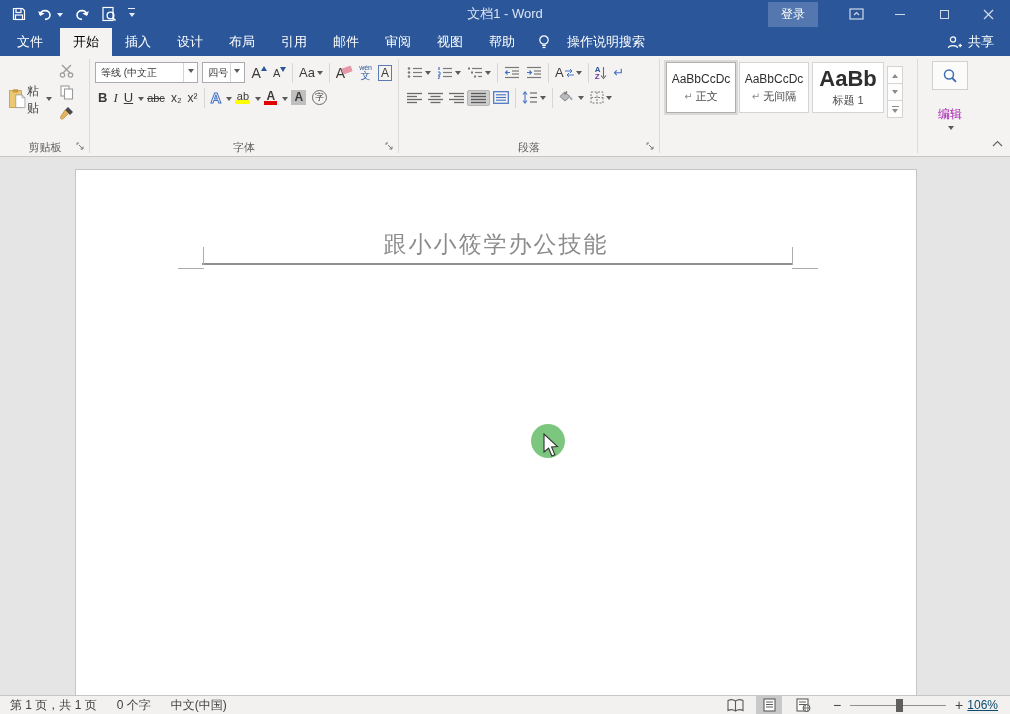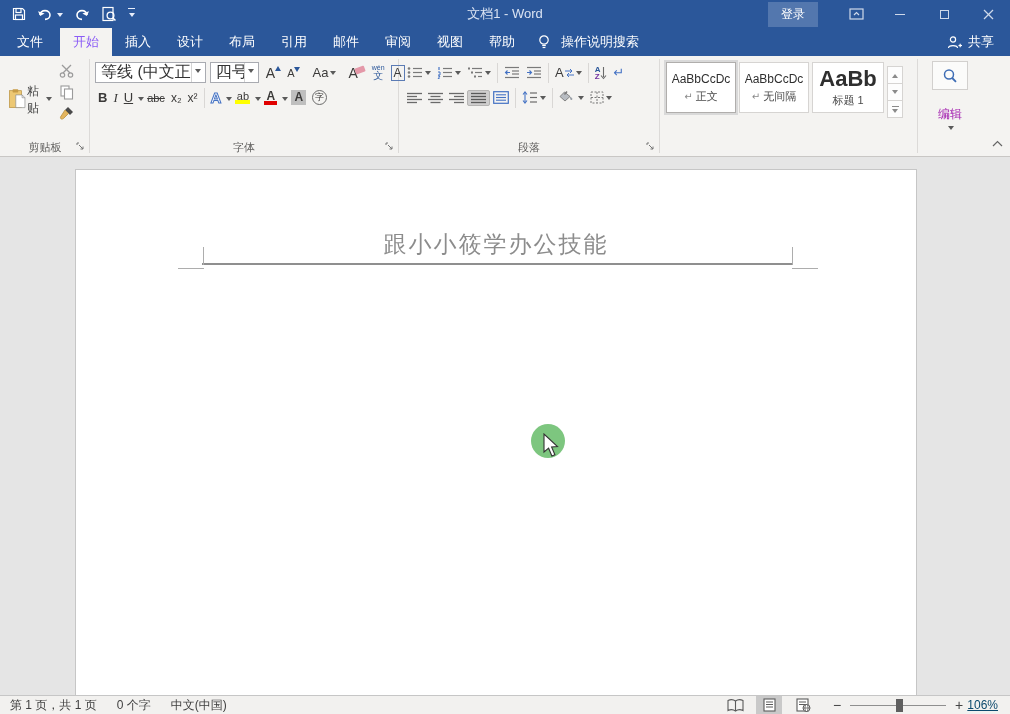--- a/index.html
+++ b/index.html
@@ -14,22 +14,22 @@
   .tb-right { margin-left:auto; display:flex; align-items:center; height:100%; }
   .signin { background:#5377ae; color:#fff; font-size:12px; padding:4px 13px; margin-right:16px; }
   .winbtn { width:44px; height:28px; display:flex; align-items:center; justify-content:center; }
   .min-glyph { width:10px; height:1px; background:#cfd9ea; display:block; }
   .max-glyph { width:9px; height:9px; border:1px solid #cfd9ea; display:block; }
 
   
   .tabrow { position:absolute; left:0; top:28px; width:1010px; height:28px; background:#2b579a; display:flex; align-items:stretch; color:#fff; font-size:13px; }
   .tab { padding:0 13px; display:flex; align-items:center; }
   .tab.file { padding:0 17px; }
-  .tab.active { background:#f4f3f1; color:#8b5cf6; }
-  .tellme { display:flex; align-items:center; gap:11px; padding:0 10px; }
+  .tab.active { background:#f4f3f1; color:#000000; }
+  .tellme { display:flex; align-items:center; gap:17px; padding:0 10px; }
   .share { margin-left:auto; display:flex; align-items:center; gap:6px; padding:0 16px; }
 
   
   .ribbon { position:absolute; left:0; top:56px; width:1010px; height:101px; background:#f4f3f1; border-bottom:1px solid #c9c7c5; display:flex; padding:1px 2px 0 2px; }
   .rgroup { display:flex; flex-direction:column; position:relative; }
   .rg-body { flex:1; }
   .rg-foot { height:18px; display:flex; align-items:center; justify-content:center; font-size:11px; color:#605f5e; position:relative; }
   .launcher { position:absolute; right:3px; bottom:3px; cursor:default; }
   .gsep { width:1px; background:#dcdad8; margin:2px 1px 3px 1px; }
   .btn { display:inline-flex; align-items:center; justify-content:center; padding:1px 3px; border-radius:2px; color:#3b3a39; font-size:13px; cursor:default; }
@@ -40,21 +40,21 @@
   
   .clip-body { display:flex; padding:3px 4px 0 6px; }
   .paste-btn { display:flex; flex-direction:row; align-items:center; width:44px; }
   .paste-btn .lbl { font-size:12px; color:#444; margin-top:2px; }
   .clip-col { display:flex; flex-direction:column; gap:3px; margin-left:4px; padding-top:2px; }
   .clip-col .btn { height:18px; }
 
   
   .font-body, .para-body { display:flex; flex-direction:column; padding:3px 2px 0 4px; }
   .frow { display:flex; align-items:center; height:25px; }
-  .combo { display:flex; align-items:center; background:#fff; border:1px solid #a9abb1; height:21px; font-size:16px; color:#333; padding-left:5px; }
+  .combo { display:flex; align-items:center; background:#fff; border:1px solid #a9abb1; height:21px; font-size:10px; color:#333; padding-left:5px; }
   .combo .ctext { overflow:hidden; white-space:nowrap; flex:1; }
   .combo .cdrop { width:14px; align-self:stretch; display:flex; align-items:center; justify-content:center; border-left:1px solid #d4d4d4; }
   .glyph-btn { position:relative; }
   .bar-under { display:block; height:4px; margin-top:-1px; }
 
   
   .styles-body { display:flex; gap:3px; padding:5px 1px 0 5px; }
   .stylecard { width:70px; height:51px; background:#fff; border:1px solid #d6d4d2; display:flex; flex-direction:column; align-items:center; justify-content:center; overflow:hidden; }
   .stylecard.selected { border:1px solid #b0aeac; box-shadow:0 0 0 2px #d9d9d9; }
   .stylecard .prev { font-size:12px; color:#2f2f2f; white-space:nowrap; }

